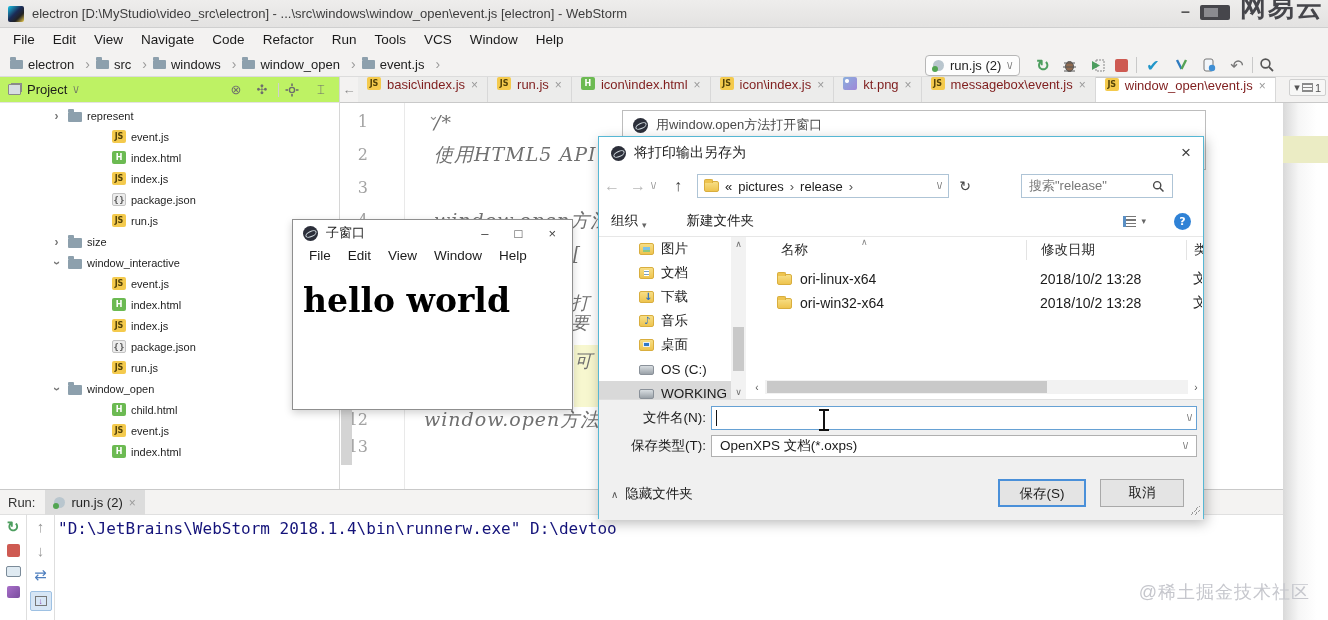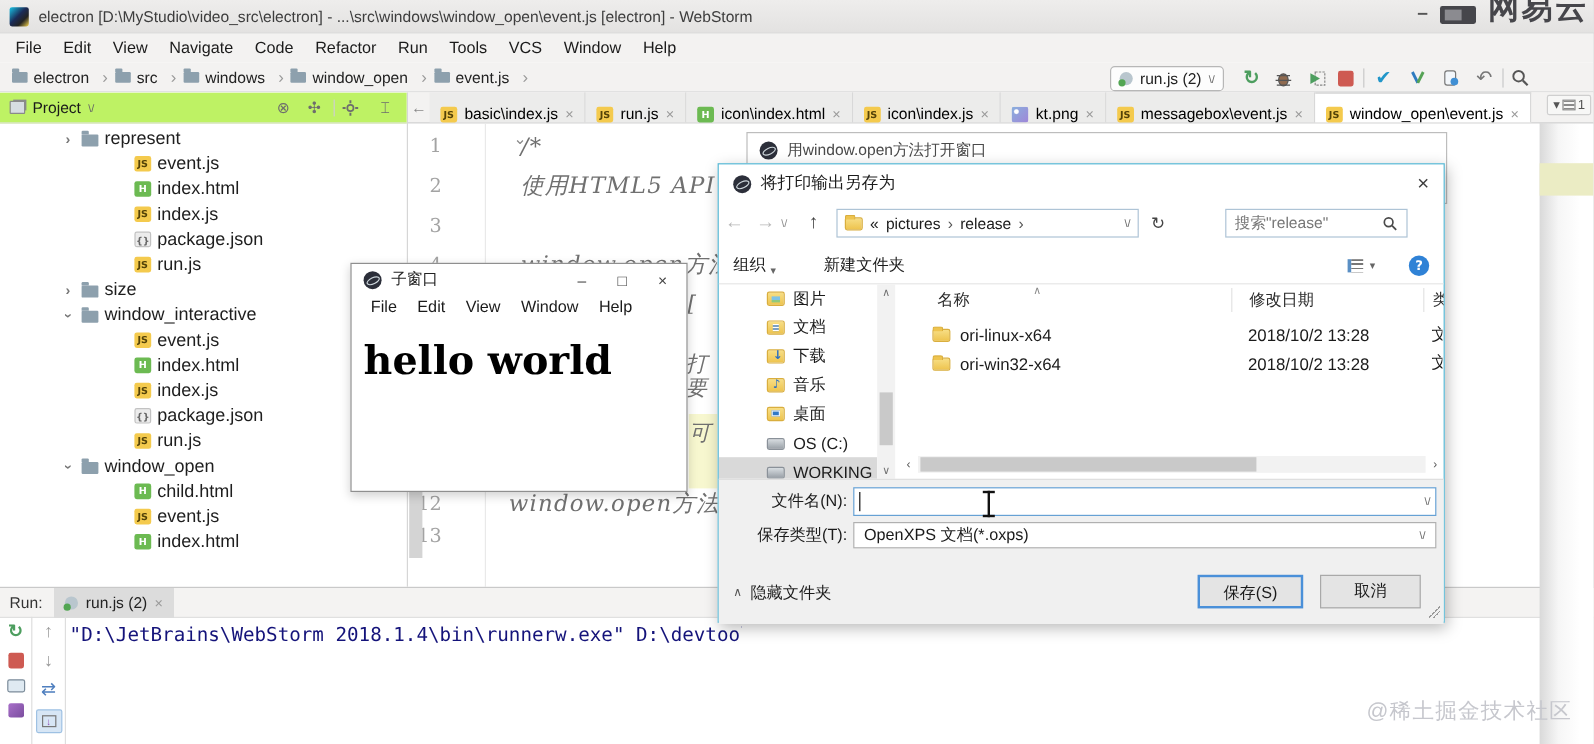--- a/index.html
+++ b/index.html
@@ -21,21 +21,21 @@
   .runwidget{left:925px;top:55px;height:21px;border:1px solid #b7b7b7;border-radius:4px;background:#fdfdfd;display:flex;align-items:center;gap:6px;padding:0 7px;font-size:13px;color:#222}
   .cfg-icon{width:11px;height:11px;border-radius:50%;background:#b9c6ce;position:relative;flex:none}
   .cfg-icon::after{content:"";position:absolute;left:-1px;bottom:-1px;width:6px;height:6px;border-radius:50%;background:#52a552}
   .ddv{font-size:9px;color:#666}
   .tbtn{top:54px;width:22px;height:22px;display:flex;align-items:center;justify-content:center;font-size:16px}
   .tdiv{top:57px;width:1px;height:16px;background:#c9c9c9}
   
   .tabbar{left:340px;top:77px;width:988px;height:26px;background:#f3f2f1;border-bottom:1px solid #c9c9c9;display:flex;align-items:stretch}
   .tabs-left{width:18px;display:flex;align-items:center;justify-content:center;color:#8a8a8a;font-size:13px}
   .tabs-left::before{content:"\2190"}
-  .etab{display:flex;align-items:flex-end;gap:6px;padding:0 9px;border-right:1px solid #d8d8d8;background:#ececeb;font-size:13px;color:#000000;white-space:nowrap}
+  .etab{display:flex;align-items:flex-start;gap:6px;padding:0 9px;border-right:1px solid #d8d8d8;background:#ececeb;font-size:13px;color:#7f1d1d;white-space:nowrap}
   .etab.st-active{background:#fff;border-top:1px solid #c9c9c9}
   .tclose::before{content:"\00D7";color:#9a9a9a;font-size:12px}
   .tab-overflow{right:2px;top:79px;display:flex;align-items:center;gap:2px;font-size:11px;color:#555;border:1px solid #cfcfcf;background:#f7f7f6;padding:1px 4px;border-radius:2px}
   .tab-overflow .ov-dd::before{content:"\25BE"}
   .tab-overflow .ov-list{width:11px;height:9px;background:repeating-linear-gradient(#8a8a8a 0 1px,transparent 1px 3px);border:1px solid #8a8a8a}
 
   
   .fic{width:14px;height:13px;border-radius:2px;font:bold 8px/13px "DejaVu Sans",sans-serif;text-align:center;display:inline-block;flex:none}
   .fic-js{background:#f4ca4d;color:#544308}.fic-js::before{content:"JS"}
   .fic-html{background:#6cba52;color:#fff}.fic-html::before{content:"H"}
@@ -49,21 +49,21 @@
   .phead{height:26px;background:#bef264;border-bottom:1px solid #e3e3e3;display:flex;align-items:center;padding:0 8px;gap:6px;font-size:13px;color:#1b1b1b}
   .pp-icon{width:13px;height:11px;border:1px solid #8a8a8a;background:#d7dde2;border-radius:1px;box-shadow:2px -2px 0 -1px #8a8a8a}
   .phead .ddv{margin-right:auto}
   .ph-btn{color:#6d6d6d;font-size:13px;width:20px;text-align:center}
   .tree{padding-top:2px}
   .trow{display:flex;align-items:center;height:21px;gap:5px}
   .d-0{padding-left:50px}.d-1{padding-left:94px}
   .chev{width:13px;color:#777;font-size:12px;text-align:center;flex:none}
   .st-collapsed .chev::before{content:"\203A";font-weight:bold}
   .st-expanded .chev::before{content:"\203A";display:inline-block;transform:rotate(90deg);font-weight:bold}
-  .tlabel{font-size:15px;color:#1e1e1e;white-space:nowrap}
+  .tlabel{font-size:11px;color:#1e1e1e;white-space:nowrap}
 
   
   .editor{left:340px;top:103px;width:943px;height:386px;background:#fff;overflow:hidden}
   .gutterline{left:404px;top:103px;width:1px;height:386px;background:#e9e9e9}
   .eline{display:flex;height:33px;align-items:center}
   .eblock-bottom .eline{height:27px}
   .lnum{width:46px;text-align:right;padding-right:18px;font:16px "DejaVu Serif",serif;color:#a3a3a3;flex:none}
   .ecode{font:italic 19px "DejaVu Serif",serif;color:#707070;letter-spacing:1px;padding-left:48px;white-space:nowrap}
   .eblock-bottom .ecode{padding-left:38px}
   .fold{left:428px;top:108px;color:#8a8a8a;font-size:13px}

